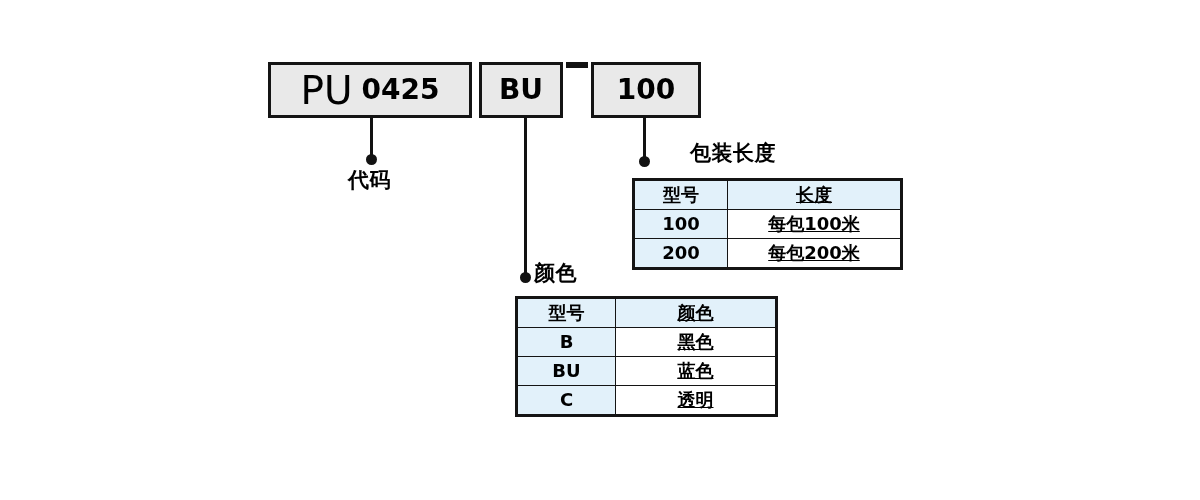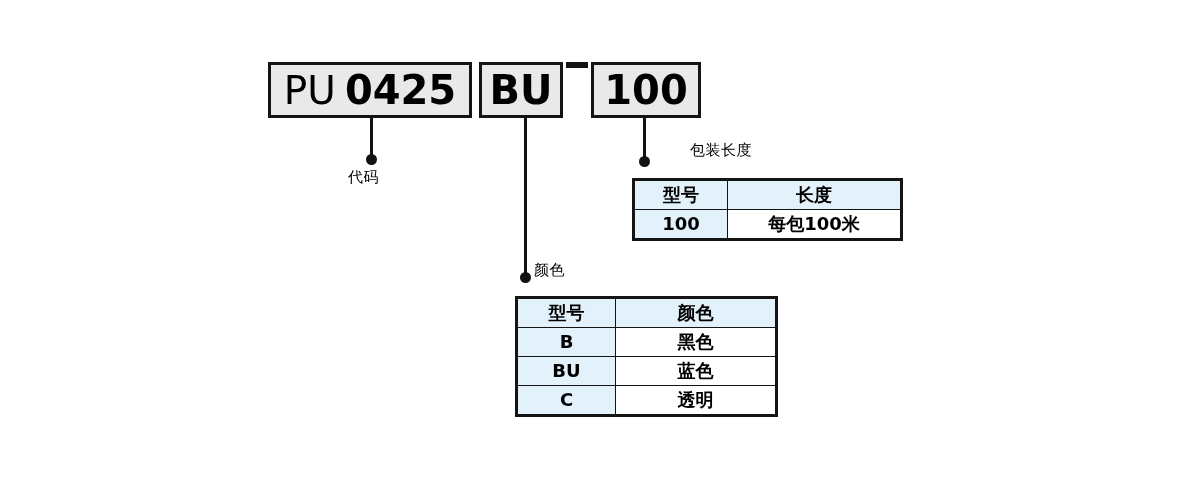--- a/index.html
+++ b/index.html
@@ -40,21 +40,21 @@
   #code-box-series { width: 204px; }
   #code-box-color  { width: 84px; }
   #code-box-length { width: 110px; }
 
   .seg-light {
     font-size: 39px;
     font-weight: 400;
     letter-spacing: 0px;
   }
   .seg-bold {
-    font-size: 40px;
+    font-size: 28px;
     font-weight: 700;
     letter-spacing: 0px;
   }
   #code-box-series .seg-bold { margin-left: 9px; }
 
   .box-gap-small { width: 7px; height: 1px; }
 
   #code-dash {
     width: 28px;
     display: flex;
@@ -96,22 +96,22 @@
   #leader-color .leader-stem { height: 158px; }
   #leader-color .leader-dot  { top: 154px; }
 
   #leader-length     { left: 643px; top: 118px; }
   #leader-length .leader-stem { height: 42px; }
   #leader-length .leader-dot  { top: 38px; }
 
   
   .callout-label {
     position: absolute;
-    font-size: 15px;
-    font-weight: 400;
+    font-size: 21px;
+    font-weight: 700;
     letter-spacing: 0.5px;
     white-space: nowrap;
     line-height: 1;
   }
   #label-code   { left: 348px; top: 170px; }
   #label-color  { left: 534px; top: 263px; }
   #label-length { left: 690px; top: 143px; }
 
   
   .spec-table {
@@ -125,21 +125,21 @@
     border: 1.5px solid #141414;
     text-align: center;
     font-size: 18px;
     font-weight: 700;
     line-height: 1;
     padding: 0;
     height: 28px;
     white-space: nowrap;
   }
   .spec-table .col-model { width: 90px; background: #e2f1fa; }
-  .spec-table .col-value { background: #ffffff; }
+  .spec-table .col-value { background: #ffffff; text-decoration: underline; }
   .spec-table tr.head-row td { background: #e2f1fa; }
 
   #table-length { left: 632px; top: 178px; }
   #table-length .col-model { width: 92px; }
   #table-length .col-value { width: 172px; }
 
   #table-color { left: 515px; top: 296px; }
   #table-color .col-model { width: 97px; }
   #table-color .col-value { width: 159px; }
 </style>
@@ -191,20 +191,24 @@
 <table class="spec-table" id="table-length">
   <tbody>
     <tr class="head-row">
       <td class="col-model">型号</td>
       <td class="col-value">长度</td>
     </tr>
     <tr>
       <td class="col-model">100</td>
       <td class="col-value">每包100米</td>
     </tr>
+    <tr>
+      <td class="col-model">200</td>
+      <td class="col-value">每包200米</td>
+    </tr>
   </tbody>
 </table>
 
 <table class="spec-table" id="table-color">
   <tbody>
     <tr class="head-row">
       <td class="col-model">型号</td>
       <td class="col-value">颜色</td>
     </tr>
     <tr>

